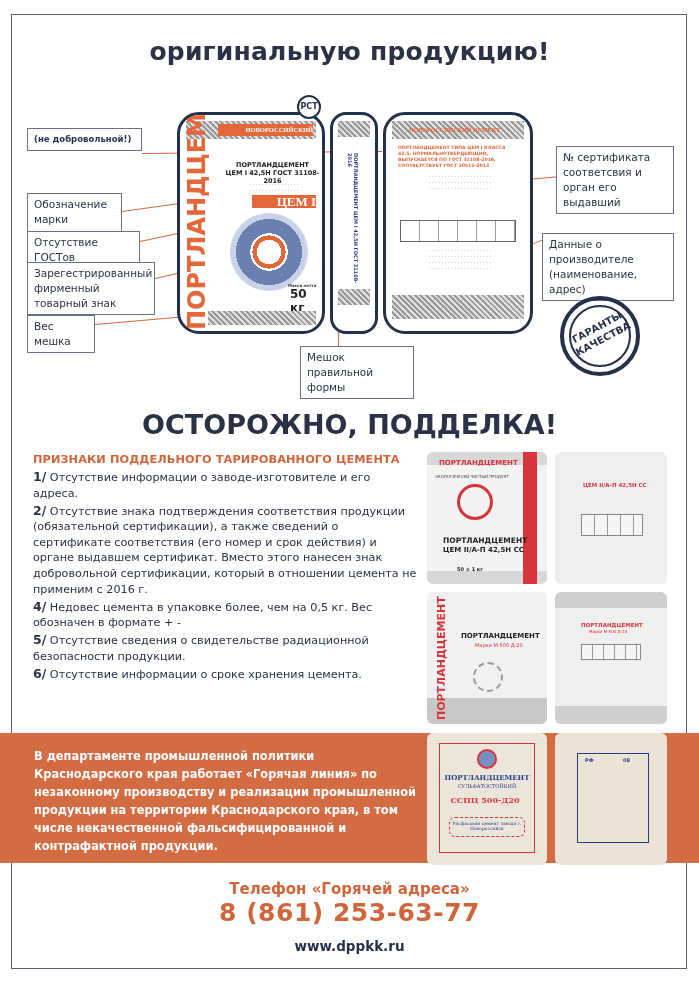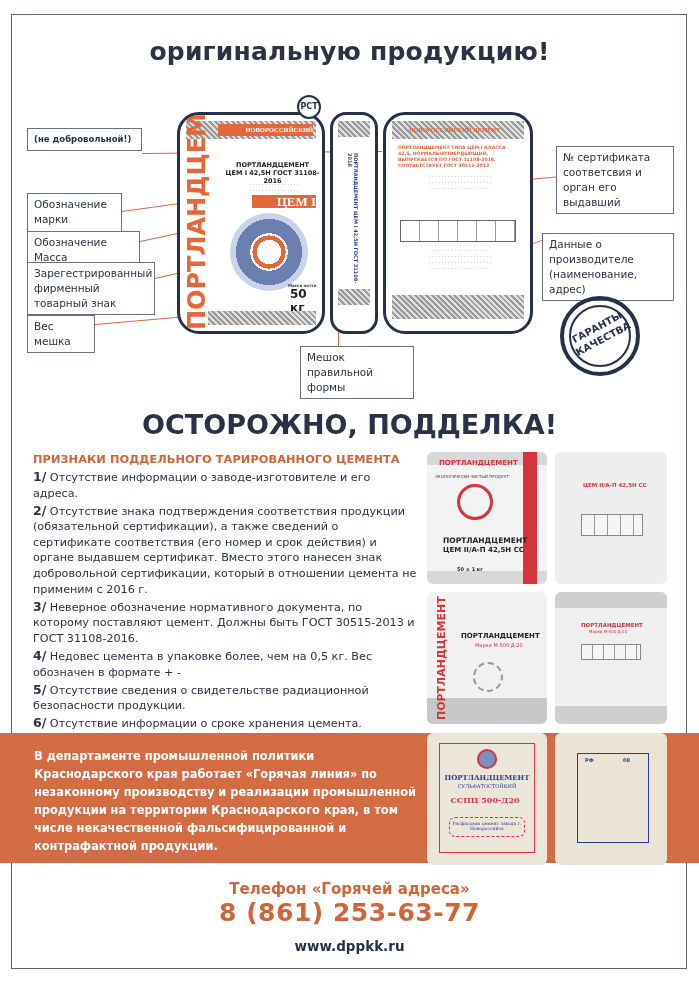--- a/index.html
+++ b/index.html
@@ -41,21 +41,21 @@
   <div>оригинальную продукцию!</div>
 </div>
 
 <div class="callout" style="left:27px;top:128px;width:115px;">
   <div class="small">(не добровольной!)</div>
 </div>
 <div class="callout" style="left:27px;top:193px;width:95px;">
   <div>Обозначение марки цемента</div>
 </div>
 <div class="callout" style="left:27px;top:231px;width:113px;">
-  <div>Обозначение Масса</div>
+  <div>Отсутствие ГОСТов</div>
 </div>
 <div class="callout" style="left:27px;top:262px;width:128px;">
   <div>Зарегестрированный фирменный товарный знак</div>
 </div>
 <div class="callout" style="left:27px;top:315px;width:68px;">
   <div>Вес мешка</div>
 </div>
 
 <div class="leader" style="left:142px;top:153px;width:240px;transform:rotate(-0.5deg);"></div>
 <div class="leader" style="left:122px;top:211px;width:150px;transform:rotate(-8deg);"></div>
@@ -113,21 +113,20 @@
   <div class="inner"></div>
   <div class="txt">ГАРАНТЫ КАЧЕСТВА</div>
 </div>
 
 <div class="abs title2">ОСТОРОЖНО, ПОДДЕЛКА!</div>
 <div class="abs subhead">ПРИЗНАКИ ПОДДЕЛЬНОГО ТАРИРОВАННОГО ЦЕМЕНТА</div>
 
 <div class="abs signs">
   <p><span class="num">1/</span> <span>Отсутствие информации о заводе-изготовителе и его адреса.</span></p>
   <p><span class="num">2/</span> <span>Отсутствие знака подтверждения соответствия продукции (обязательной сертификации), а также сведений о сертификате соответствия (его номер и срок действия) и органе выдавшем сертификат. Вместо этого нанесен знак добровольной сертификации, который в отношении цемента не применим с 2016 г.</span></p>
-  <p><span class="num">3/</span> <span>Неверное обозначение нормативного документа, по которому поставляют цемент. Должны быть ГОСТ 30515-2013 и ГОСТ 31108-2016.</span></p>
   <p><span class="num">4/</span> <span>Недовес цемента в упаковке более, чем на 0,5 кг. Вес обозначен в формате + -</span></p>
   <p><span class="num">5/</span> <span>Отсутствие сведения о свидетельстве радиационной безопасности продукции.</span></p>
   <p><span class="num">6/</span> <span>Отсутствие информации о сроке хранения цемента.</span></p>
 </div>
 
 <div class="banner"></div>
 <div class="banner-text">В департаменте промышленной политики Краснодарского края работает «Горячая линия» по незаконному производству и реализации промышленной продукции на территории Краснодарского края, в том числе некачественной фальсифицированной и контрафактной продукции.</div>
 
 <div class="photo" style="left:427px;top:452px;width:120px;height:132px;background:linear-gradient(180deg,#d8d8d8 0 10%,#f3f3f3 10% 90%,#d8d8d8 90%);">
   <div style="position:absolute;left:12px;top:7px;font-size:7px;font-weight:bold;color:#d6333a;">ПОРТЛАНДЦЕМЕНТ</div>

